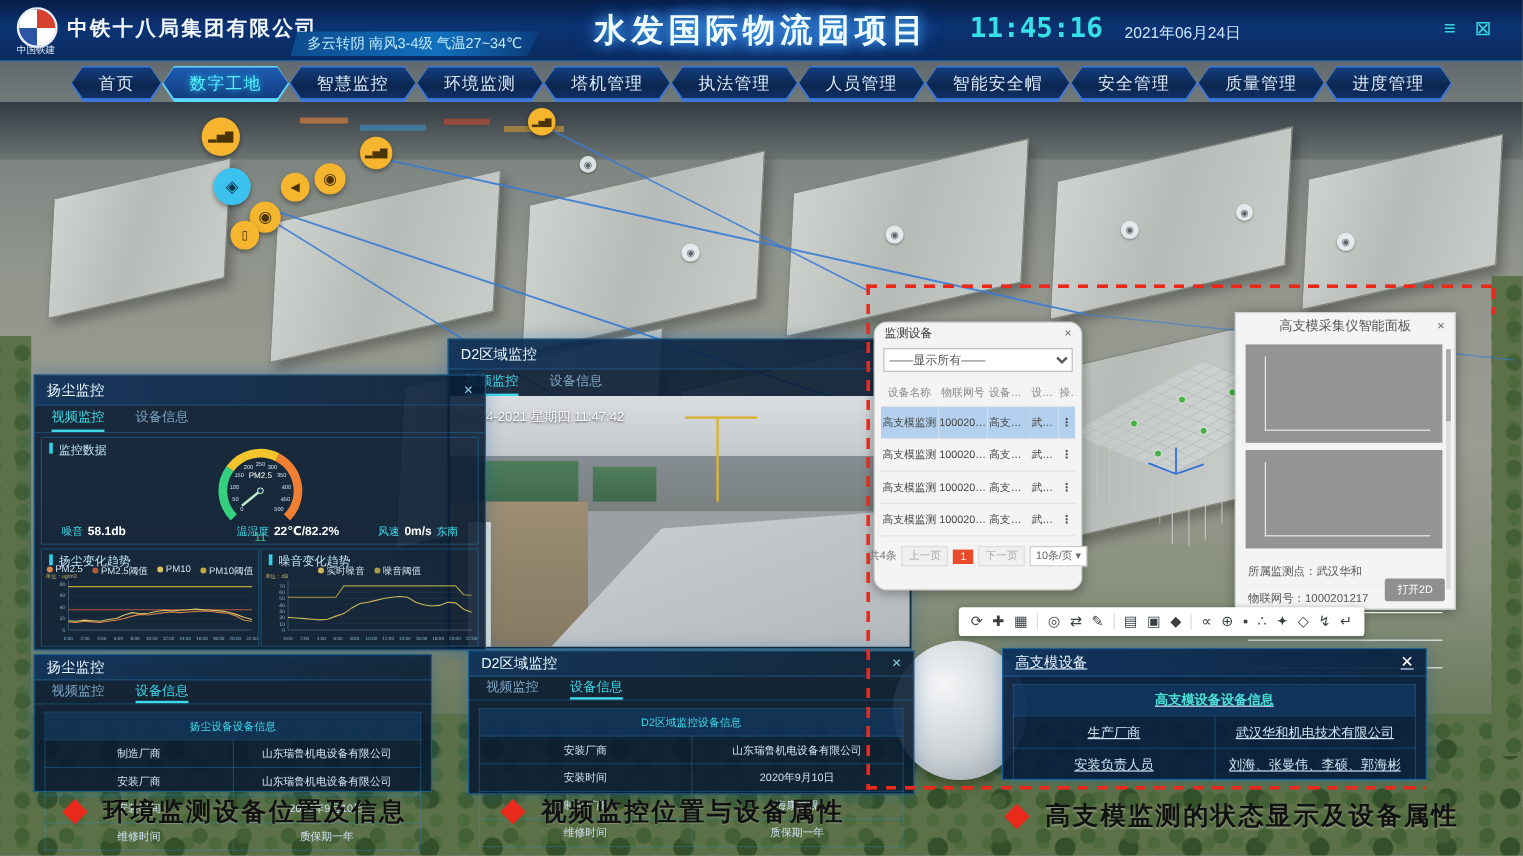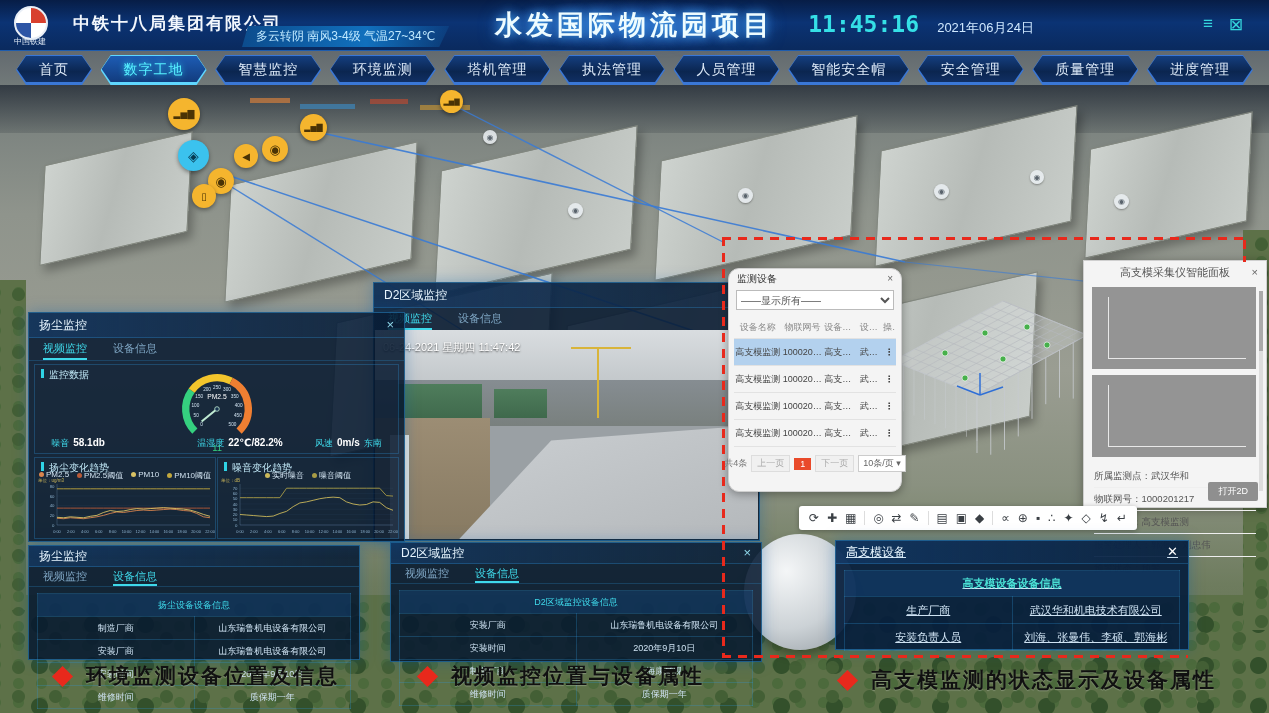--- a/index.html
+++ b/index.html
@@ -33,32 +33,32 @@
   
   .hdr{position:absolute;left:0;top:0;width:100%;height:50px;z-index:7;
     background:linear-gradient(180deg,#071d46 0%,#0b3374 45%,#0a2a5e 100%);
     border-bottom:1px solid #1e5cad;}
   .hdr .glow{position:absolute;left:38%;top:0;width:24%;height:100%;
     background:radial-gradient(ellipse at center,rgba(64,140,255,.5),transparent 70%);}
   .logo{position:absolute;left:14px;top:6px;width:30px;height:30px;border-radius:50%;
     background:conic-gradient(#d8402e 0 25%,#fff 25% 50%,#2d55a5 50% 75%,#fff 75%);
     border:2px solid #e8eef6;}
   .logo-cap{position:absolute;left:6px;top:36px;width:48px;text-align:center;color:#dfe9f5;font-size:8px;}
-  .company{position:absolute;left:56px;top:12px;color:#f2f7fd;font-size:17px;font-weight:bold;letter-spacing:2px;margin-left:17px;}
+  .company{position:absolute;left:56px;top:12px;color:#f2f7fd;font-size:17px;font-weight:bold;letter-spacing:2px;}
   .weather{position:absolute;left:242px;top:26px;padding:2px 14px;color:#bfe9ff;font-size:12px;
     background:linear-gradient(90deg,#0c4c8d,#1170bd 60%,rgba(17,112,189,.2));
     clip-path:polygon(6px 0,100% 0,calc(100% - 10px) 100%,0 100%);}
   .ptitle-main{position:absolute;left:0;right:0;top:7px;text-align:center;color:#eefcff;
     font-size:27px;font-weight:bold;letter-spacing:4px;text-shadow:0 0 10px #3f9fe8,0 0 18px #2d6fd0;}
   .clock{position:absolute;right:350px;top:11px;color:#35e0e6;font-size:23px;font-weight:bold;font-family:"DejaVu Sans Mono",monospace;}
   .hdate{position:absolute;right:235px;top:19px;color:#cfe8ff;font-size:13px;}
   .hico{position:absolute;top:14px;color:#35d6dd;font-size:17px;cursor:pointer;}
   
   .nav{position:absolute;left:0;top:52px;width:100%;height:36px;z-index:7;display:flex;
-       justify-content:space-between;padding:0 16px;box-sizing:border-box;}
+       justify-content:center;padding:0 16px;box-sizing:border-box;}
   .nitem{flex:0 0 auto;height:28px;margin-top:3px;cursor:pointer;
     clip-path:polygon(10px 0,calc(100% - 10px) 0,100% 50%,calc(100% - 10px) 100%,10px 100%,0 50%);
     background:#3a77d6;padding:1px;}
   .nitem .in{height:26px;line-height:26px;padding:0 22px;font-size:14px;color:#dce9f8;letter-spacing:1px;
     clip-path:polygon(9px 0,calc(100% - 9px) 0,100% 50%,calc(100% - 9px) 100%,9px 100%,0 50%);
     background:linear-gradient(180deg,#143e7f,#0b2650 60%,#102f63);}
   .nitem.active{background:#5fd7ff;}
   .nitem.active .in{color:#57f0ff;background:linear-gradient(180deg,#1d5cb4,#123c7e);text-shadow:0 0 6px #2de0ff;}
   
   .dpanel{position:absolute;background:rgba(7,25,48,.88);border:1px solid rgba(45,150,220,.5);
@@ -588,21 +588,21 @@
     </table>
   <div class="pgr">
     <span>共4条</span>
     <span class="pgb">上一页</span>
     <span class="pgc">1</span>
     <span class="pgb">下一页</span>
     <span class="pgs"><span>10条/页</span> <span>▾</span></span>
   </div>
 </div>
 
-<div class="wpanel" style="left:1083px;top:260px;width:182px;height:246px;z-index:7;">
+<div class="wpanel" style="left:1029px;top:260px;width:182px;height:246px;z-index:7;">
   <div class="wtitle"><span>高支模采集仪智能面板</span>
     <span class="wx">×</span></div>
   <div class="chartbox">
     <div class="ax"></div>
       <div class="ay"></div>
     </div>
   <div class="chartbox" style="margin-top:2px;">
     <div class="ax"></div>
       <div class="ay"></div>
     </div>

